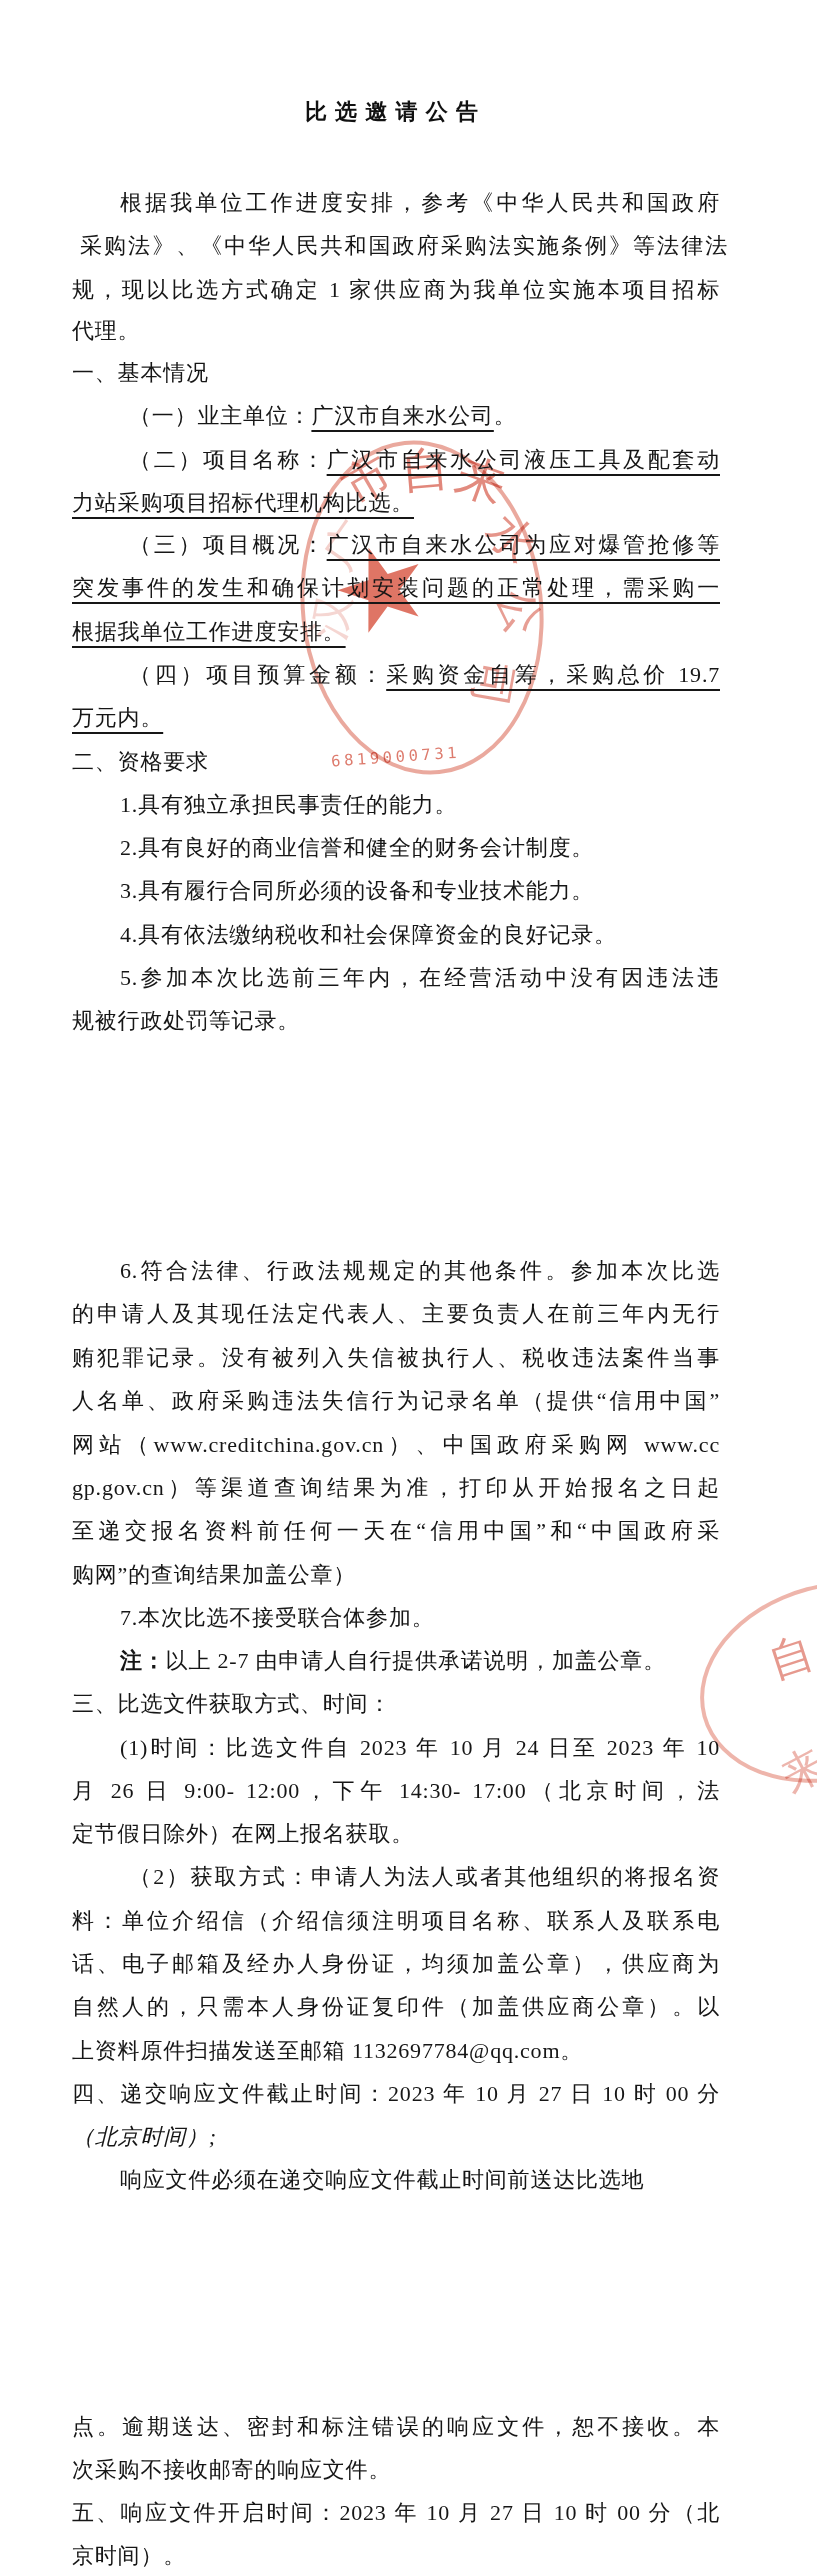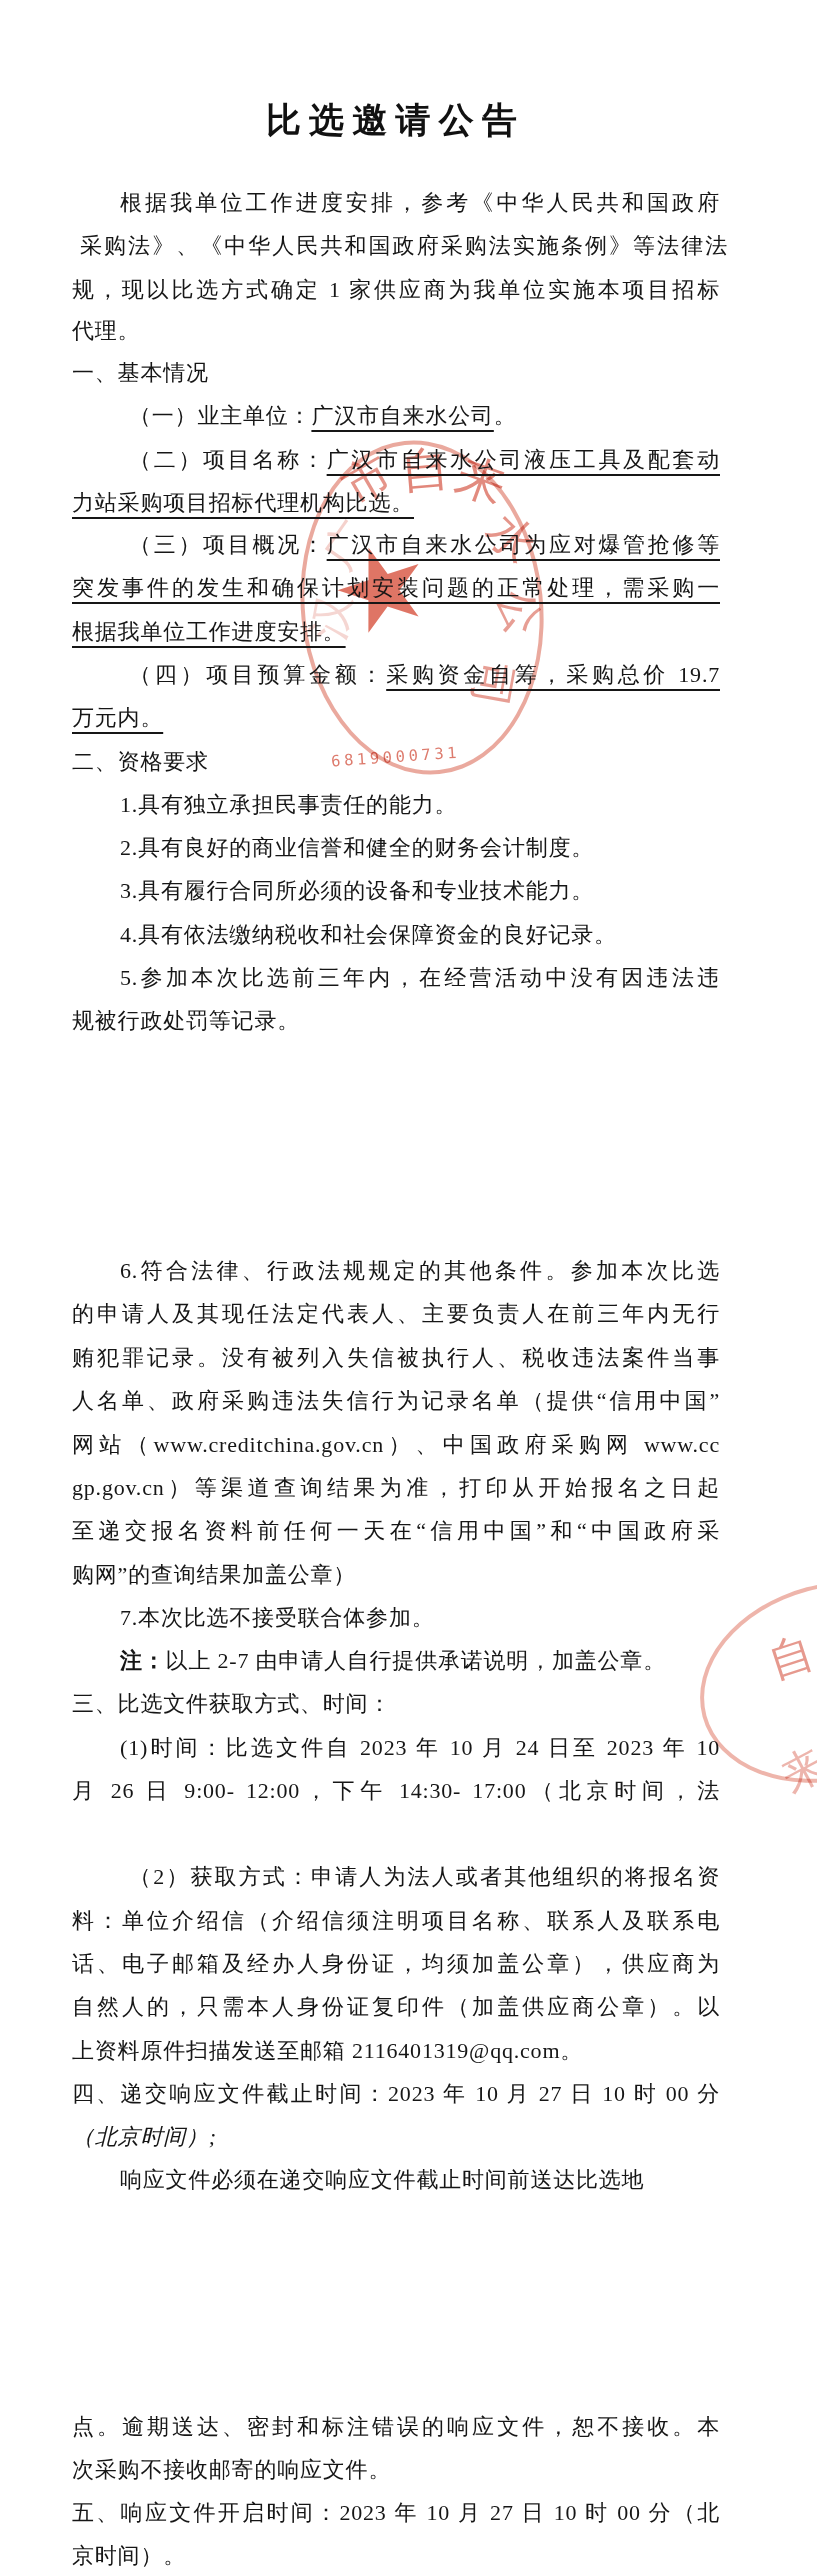--- a/index.html
+++ b/index.html
@@ -7,21 +7,21 @@
     position:relative;
     width:818px;height:3468px;
     margin:0 auto;
     background:#ffffff;
     overflow:hidden;
     font-family:"Liberation Serif","DejaVu Serif",serif;
     color:#141414;
   }
   .title{
     position:absolute;left:72px;top:97px;width:647px;
-    text-align:center;font-size:35px;font-weight:bold;
+    text-align:center;font-size:22px;font-weight:bold;
     letter-spacing:8.2px;color:#111;
   }
   .ln{
     position:absolute;left:72px;width:648px;
     font-size:22px;line-height:30px;letter-spacing:0.8px;
     white-space:nowrap;color:#161616;
   }
   .ln.j{white-space:normal;text-align:justify;text-align-last:justify;text-justify:inter-character;}
   .ln span{display:inline;}
   .ln .u{text-decoration:underline;text-underline-offset:6.7px;text-decoration-thickness:1.5px;}
@@ -102,25 +102,26 @@
     <div class="ln j" style="top: 1386px;"><span>人名单、政府采购违法失信行为记录名单（提供“信用中国”</span></div>
     <div class="ln j" style="top: 1430px;"><span>网站（www.creditchina.gov.cn）、中国政府采购网 www.cc</span></div>
     <div class="ln j" style="top: 1473px;"><span>gp.gov.cn）等渠道查询结果为准，打印从开始报名之日起</span></div>
     <div class="ln j" style="top: 1516px;"><span>至递交报名资料前任何一天在“信用中国”和“中国政府采</span></div>
     <div class="ln" style="top: 1560px;"><span>购网”的查询结果加盖公章）</span></div>
     <div class="ln" style="top: 1603px; text-indent: 48px;"><span>7.本次比选不接受联合体参加。</span></div>
     <div class="ln" style="top: 1646px; text-indent: 48px;"><span class="b">注：</span><span>以上 2-7 由申请人自行提供承诺说明，加盖公章。</span></div>
     <div class="ln" style="top: 1689px;"><span>三、比选文件获取方式、时间：</span></div>
     <div class="ln j" style="top: 1733px; text-indent: 48px;"><span>(1)时间：比选文件自 2023 年 10 月 24 日至 2023 年 10</span></div>
     <div class="ln j" style="top: 1776px;"><span>月 26 日 9:00- 12:00，下午 14:30- 17:00（北京时间，法</span></div>
+    <div class="ln" style="top: 1819px;"><span>定节假日除外）在网上报名获取。</span></div>
     <div class="ln j" style="top: 1862px; text-indent: 57px;"><span>（2）获取方式：申请人为法人或者其他组织的将报名资</span></div>
     <div class="ln j" style="top: 1906px;"><span>料：单位介绍信（介绍信须注明项目名称、联系人及联系电</span></div>
     <div class="ln j" style="top: 1992px;"><span>自然人的，只需本人身份证复印件（加盖供应商公章）。以</span></div>
     <div class="ln j" style="top: 1949px;"><span>话、电子邮箱及经办人身份证，均须加盖公章），供应商为</span></div>
-    <div class="ln" style="top: 2036px;"><span>上资料原件扫描发送至邮箱 2116401319@qq.com。</span></div>
+    <div class="ln" style="top: 2036px;"><span>上资料原件扫描发送至邮箱 1132697784@qq.com。</span></div>
     <div class="ln j" style="top: 2079px;"><span>四、递交响应文件截止时间：2023 年 10 月 27 日 10 时 00 分</span></div>
     <div class="ln" style="top: 2122px; font-style: italic;"><span>（北京时间）;</span></div>
     <div class="ln" style="top: 2165px; text-indent: 48px;"><span>响应文件必须在递交响应文件截止时间前送达比选地</span></div>
     <div class="ln j" style="top: 2412px;"><span>点。逾期送达、密封和标注错误的响应文件，恕不接收。本</span></div>
     <div class="ln" style="top: 2455px;"><span>次采购不接收邮寄的响应文件。</span></div>
     <div class="ln j" style="top: 2498px; font-family: Liberation Serif, serif;"><span>五、响应文件开启时间：2023 年 10 月 27 日 10 时 00 分（北</span></div>
     <div class="ln" style="top: 2541px;"><span>京时间）。</span></div>
   </div>
 
 

